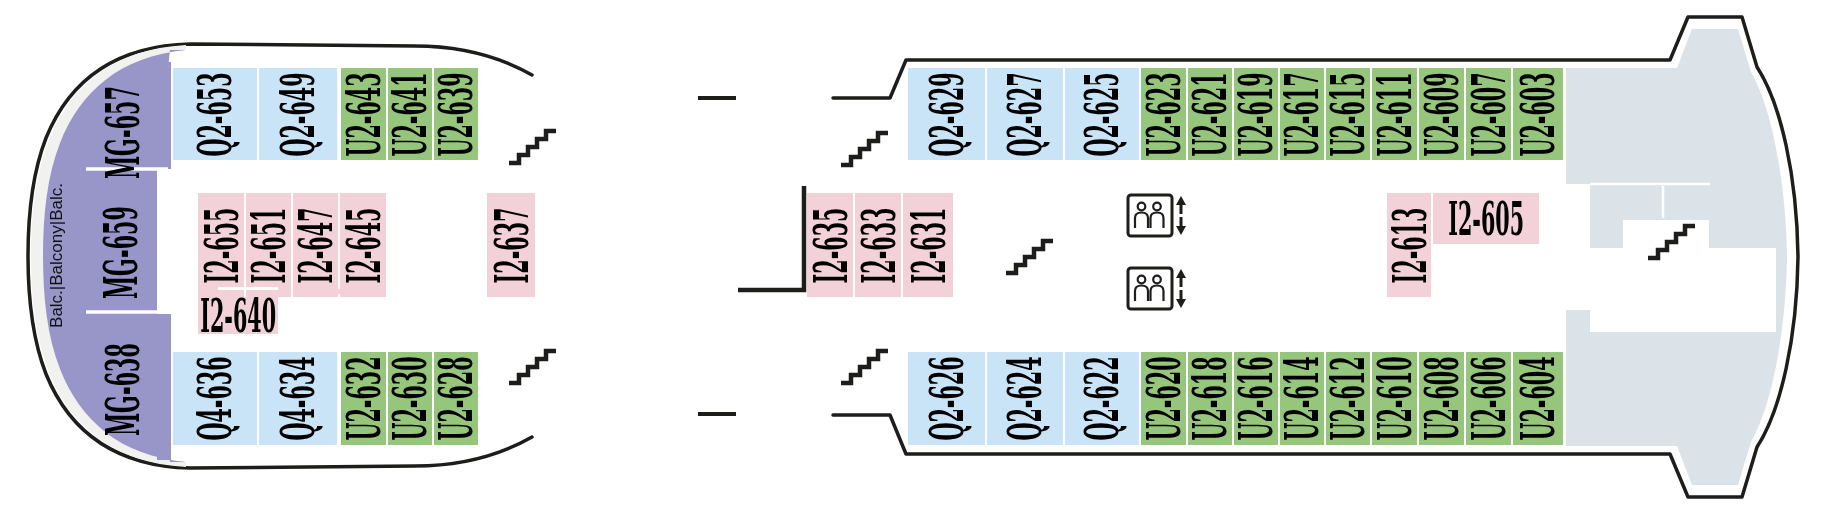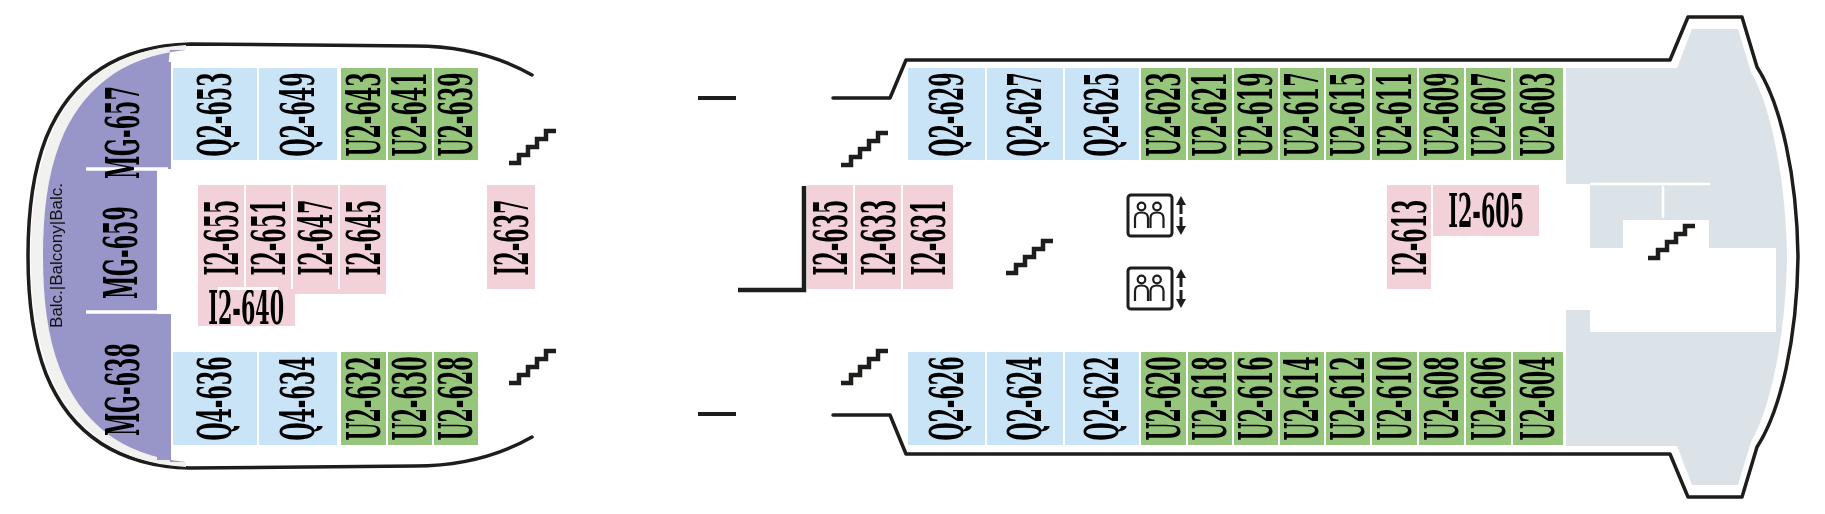--- a/index.html
+++ b/index.html
@@ -2,21 +2,21 @@
 <html><head>
 <meta charset="utf-8">
 <style>
   html,body{margin:0;padding:0;background:#fff;}
   #stage{position:relative;width:1825px;height:514px;background:#fff;overflow:hidden;
          font-family:"Liberation Sans",sans-serif;}
   #hullsvg{position:absolute;left:0;top:0;z-index:0;}
   .cabin{position:absolute;display:flex;align-items:center;justify-content:center;z-index:2;}
   .cat-q{background:#c9e4f6;}
   .cat-u{background:#96c67c;}
-  .cat-i{background:#f2d2d8;}
+  .cat-i{background:#f2d2d8;margin-top:8px;}
   .cat-mg{background:transparent;}
   .lbl{display:block;line-height:1;white-space:nowrap;color:#000;
        font-family:"DejaVu Serif","Liberation Serif",serif;font-weight:bold;font-size:47px;
        transform:rotate(-90deg) scaleX(0.44);}
   .lbl-h{display:block;line-height:1;white-space:nowrap;color:#000;
        font-family:"DejaVu Serif","Liberation Serif",serif;font-weight:bold;font-size:47px;
        transform:scaleX(0.44);}
   .strip-label{position:absolute;display:flex;align-items:center;justify-content:center;z-index:2;}
   .strip-label span{display:block;line-height:1;white-space:nowrap;color:#111;
        font-family:"Liberation Sans",sans-serif;font-size:17px;
@@ -129,21 +129,21 @@
   <div class="cabin cat-i" style="left:246px;top:185px;width:45px;height:104px;">
     <span class="lbl">I2-651</span>
     </div>
   <div class="cabin cat-i" style="left:293px;top:185px;width:45px;height:104px;">
     <span class="lbl">I2-647</span>
     </div>
   <div class="cabin cat-i" style="left:340px;top:185px;width:46px;height:104px;">
     <span class="lbl">I2-645</span>
     </div>
   <div class="pinkpatch" style="left:295px;top:289px;width:91px;height:5px;"></div>
-  <div class="cabin cat-i" style="left:198px;top:289px;width:97px;height:37px;">
+  <div class="cabin cat-i" style="left:198px;top:289px;width:80px;height:37px;">
     <span class="lbl-h">I2-640</span>
     </div>
   <div class="whitedash" style="left:218px;top:287px;width:60px;height:3px;"></div>
   <div class="cabin cat-i" style="left:487px;top:185px;width:48px;height:104px;">
     <span class="lbl">I2-637</span>
     </div>
 
   <div class="cabin cat-q" style="left:173px;top:352px;width:84px;height:93px;">
     <span class="lbl">Q4-636</span>
     </div>

